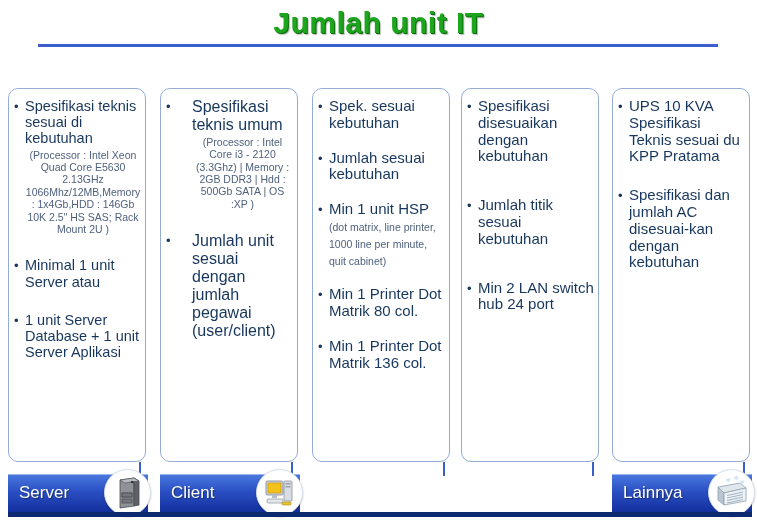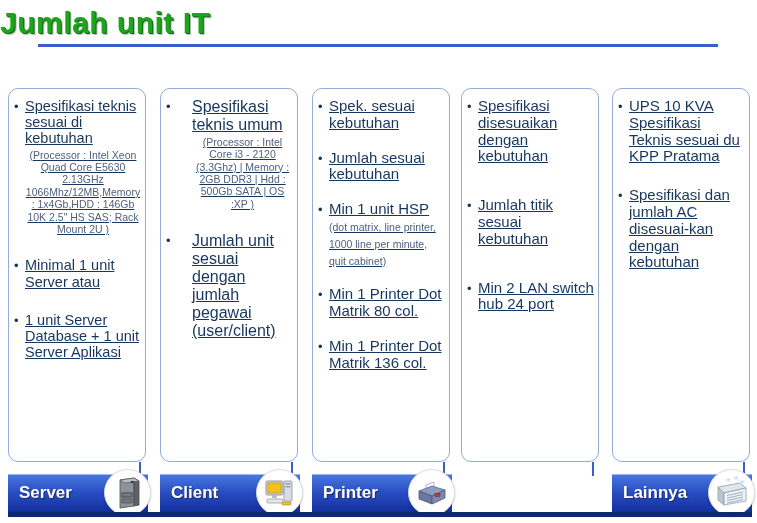--- a/index.html
+++ b/index.html
@@ -1,44 +1,44 @@
 <!DOCTYPE html>
 <html><head>
 <meta charset="utf-8">
 <style>
   * { margin:0; padding:0; box-sizing:border-box; }
   html,body { width:757px; height:523px; background:#ffffff; overflow:hidden;
               font-family:"Liberation Sans", sans-serif; }
   .slide { position:relative; width:757px; height:523px; background:#fff; }
 
-  .title { position:absolute; top:6px; left:0; width:100%; text-align:left;
+  .title { position:absolute; top:6px; left:0; width:100%; text-align:center;
            font-size:30px; font-weight:bold; color:#1EA51E; letter-spacing:0.5px;
            text-shadow:1px 1px 0 #0c6e0c, 2px 2px 1px #bdbdbd; }
   .title-rule { position:absolute; top:44px; left:38px; width:680px; height:3px;
                 background:#3A5FCD; }
 
   .col { position:absolute; top:88px; width:140px; height:430px; }
   .panel { position:relative; width:138px; height:374px; background:#fff;
            border:1.5px solid #94ACD6; border-radius:10px; padding:9px 4px 0 5px; }
   .bullet { display:flex; margin-bottom:22px; }
   .col-network .bullet { margin-bottom:32px; }
   .col-printer .bullet { margin-bottom:18px; }
   .dot { color:#17365D; font-size:13px; line-height:17px; width:11px; flex:0 0 11px; }
-  .btext { color:#17365D; font-size:15px; line-height:1.12;text-decoration:underline; }
+  .btext { color:#17365D; font-size:15px; line-height:1.12; }
   .col-client .btext { font-size:16px;margin-left:15px; }
   .col-server .btext { font-size:14.5px; }
   .sub { display:block; font-size:10.5px; line-height:1.18; color:#4F617E; margin-top:2px;text-align:center; }
   .sub-inline { font-size:10.5px; line-height:1.18; color:#4F617E; }
 
   .connector { position:absolute; top:374px; right:7px; width:2px; height:14px;
                background:#3A5FCD; }
   .cat-button { position:absolute; top:386px; left:0; width:140px; height:38px;
                 background:linear-gradient(180deg,#4A7AE0 0%, #2B50C4 45%, #132F9E 100%);
                 box-shadow:inset 0 1px 0 rgba(255,255,255,0.45); cursor:pointer; }
-  .cat-label { color:#ffffff; font-weight:bold; font-size:17px; line-height:38px;
+  .cat-label { color:#ffffff; font-weight:normal; font-size:17px; line-height:38px;
                padding-left:11px; text-shadow:1px 1px 1px rgba(0,0,0,0.4); }
   .icon-circle { position:absolute; top:-5px; right:-3px; width:47px; height:47px;
                  border-radius:50%; background:#ffffff; border:1px solid #d8e0ee;
                  display:flex; align-items:center; justify-content:center;
                  box-shadow:0 1px 2px rgba(0,0,0,0.25); }
   .icon-circle svg { width:36px; height:36px; }
 
   .bottom-strip { position:absolute; top:512px; left:8px; width:744px; height:5px;
                   background:#0D2A70; }
 </style>
@@ -130,32 +130,20 @@
       <div class="bullet">
         <span class="dot">•</span>
         <div class="btext"><span>Min 1 Printer Dot Matrik 80 col.</span></div>
       </div>
       <div class="bullet">
         <span class="dot">•</span>
         <div class="btext"><span>Min 1 Printer Dot Matrik 136 col.</span></div>
       </div>
     </div>
     <div class="connector"></div>
-    <div class="cat-button">
-      <div class="cat-label">Printer</div>
-      <div class="icon-circle">
-        <svg viewBox="0 0 36 36">
-          <polygon points="12,10 20,7 20,14 12,17" fill="#ffffff" stroke="#9aa0aa" stroke-width="0.8"></polygon>
-          <polygon points="5,16 18,11 31,15 18,21" fill="#8e9bc2" stroke="#5a6488" stroke-width="0.8"></polygon>
-          <polygon points="5,16 18,21 18,29 5,24" fill="#6b77a3" stroke="#4d5678" stroke-width="0.8"></polygon>
-          <polygon points="31,15 18,21 18,29 31,23" fill="#7d89b3" stroke="#4d5678" stroke-width="0.8"></polygon>
-          <rect x="21" y="18.5" width="5" height="3" fill="#c23a2e" stroke="#7e2018" stroke-width="0.5"></rect>
-        </svg>
-      </div>
-    </div>
   </div>
 
   <div class="col col-network" style="left:461px;">
     <div class="panel">
       <div class="bullet">
         <span class="dot">•</span>
         <div class="btext"><span>Spesifikasi disesuaikan dengan kebutuhan</span></div>
       </div>
       <div class="bullet">
         <span class="dot">•</span>

